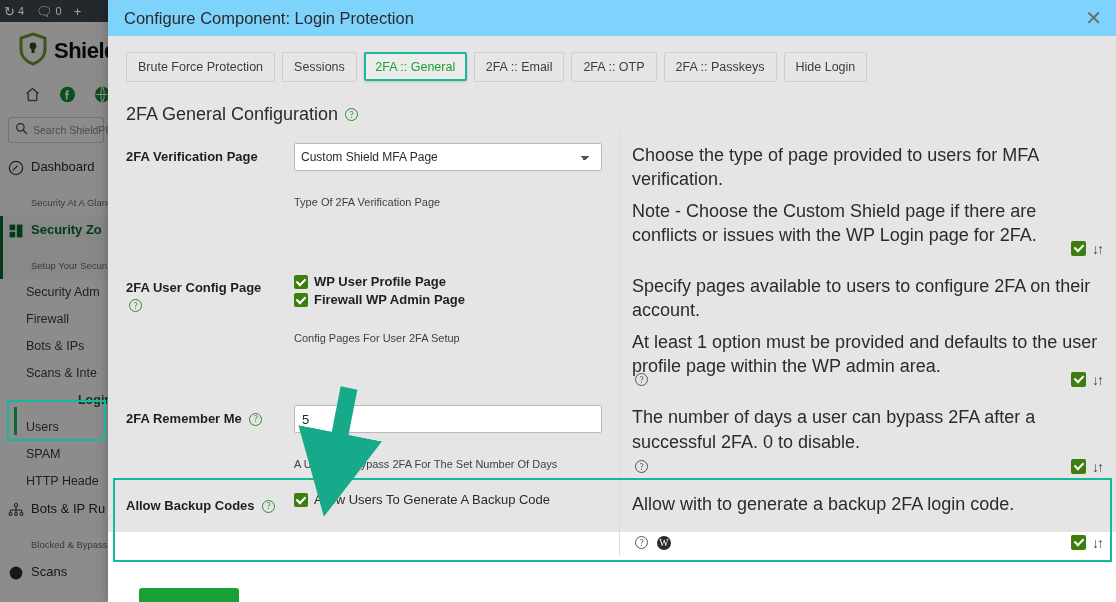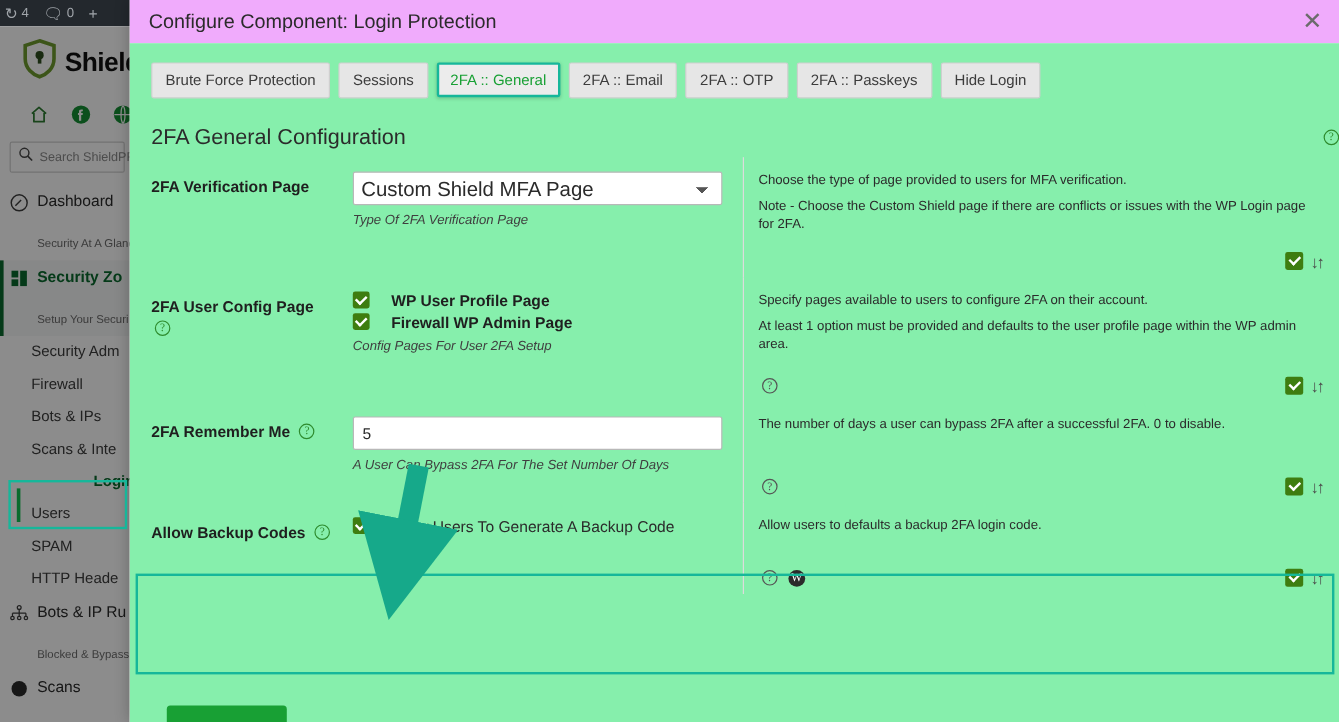--- a/index.html
+++ b/index.html
@@ -138,34 +138,34 @@
     width: 1008px; height: 602px;
     background: #ffffff;
     z-index: 5;
     box-shadow: 0 0 12px rgba(0,0,0,0.25);
     overflow: hidden;
   }
   .modal-header {
     height: 36px;
     display: flex; align-items: center;
     padding: 0 12px 0 16px;
-    background: #f0abfc;
+    background: #7dd3fc;
   }
   .modal-title {
     font-size: 16.5px; color: #2b2b2b;
     flex: 1;
   }
   .modal-close {
     font-size: 20px; color: #6b6b6b;
     line-height: 1; cursor: pointer;
     padding: 0 2px;
   }
   .modal-body {
-    height: 566px;
-    background: #86efac;
+    height: 496px;
+    background: #e5e5e5;
     padding: 16px 0 0 0;
     position: relative;
   }
 
   
   .tabs {
     display: flex; gap: 7px;
     padding: 0 0 0 18px;
     align-items: flex-start;
   }
@@ -183,23 +183,22 @@
     color: #18a034;
     background: #ececec;
     border: 2.5px solid #16b79a;
     padding: 5.5px 9.5px;
     font-weight: normal;
     box-shadow: 0 1px 3px rgba(0,0,0,0.15);
   }
 
   
   .sec-head {
-    display: flex; align-items: center; gap: 16px;
+    display: flex; align-items: center; gap: 4px;
     padding: 22px 0 6px 18px;
-    justify-content: space-between;
   }
   .sec-head-text { font-size: 18px; color: #2b2b2b; }
 
   
   .opt-row {
     display: flex;
     padding: 0 0 0 18px;
     position: relative;
   }
   .opt-label {
@@ -218,29 +217,29 @@
     min-height: 56px;
   }
   .opt-desc {
     width: 496px;
     padding: 12px 14px 8px 12px;
     position: relative;
     flex-shrink: 0;
   }
   .opt-desc p {
     margin: 0 0 7px 0;
-    font-size: 11px; color: #2b2b2b;
+    font-size: 18px; color: #2b2b2b;
     line-height: 1.35;
   }
 
   select.pick {
     width: 308px; height: 28px;
     border: 1px solid #b8b8b8;
     background: #ffffff;
-    font-size: 17px; color: #2b2b2b;
+    font-size: 12px; color: #2b2b2b;
     padding: 0 6px;
     border-radius: 2px;
     appearance: none;
     -webkit-appearance: none;
     background-image:
       linear-gradient(45deg, transparent 50%, #555 50%),
       linear-gradient(135deg, #555 50%, transparent 50%);
     background-position: calc(100% - 16px) 12px, calc(100% - 11px) 12px;
     background-size: 5px 5px, 5px 5px;
     background-repeat: no-repeat;
@@ -248,26 +247,25 @@
   input.num {
     width: 308px; height: 28px;
     border: 1px solid #b8b8b8;
     background: #ffffff;
     font-size: 13px; color: #2b2b2b;
     padding: 0 7px;
     border-radius: 2px;
   }
   .hint {
     font-size: 11px; color: #3f3f3f;
-    font-style: italic;
-    margin-top: 7px;
+    margin-top: 25px;
   }
 
   .cbline {
-    display: flex; align-items: flex-start; gap: 18px;
+    display: flex; align-items: flex-end; gap: 6px;
     margin-bottom: 3px;
   }
   .cbox {
     width: 14px; height: 14px;
     background: #3e7d10;
     border-radius: 2px;
     display: inline-flex;
     align-items: center; justify-content: center;
     flex-shrink: 0;
     cursor: pointer;
@@ -595,21 +593,21 @@
           <span class="opt-label-text">Allow Backup Codes</span>
           <span class="qmark">?</span>
         </div>
         <div class="opt-ctrl" style="min-height:76px;">
           <div class="cbline">
             <span class="cbox"></span>
             <span class="cblabel plain">Allow Users To Generate A Backup Code</span>
           </div>
         </div>
         <div class="opt-desc" style="min-height:76px;">
-          <p>Allow users to defaults a backup 2FA login code.</p>
+          <p>Allow with to generate a backup 2FA login code.</p>
           <div class="desc-footer">
             <div class="left">
               <span class="qmark grey">?</span>
               <span class="wp-icon">W</span>
             </div>
             <div class="right">
               <span class="chk-green"></span>
               <span class="arrows">↓↑</span>
             </div>
           </div>

